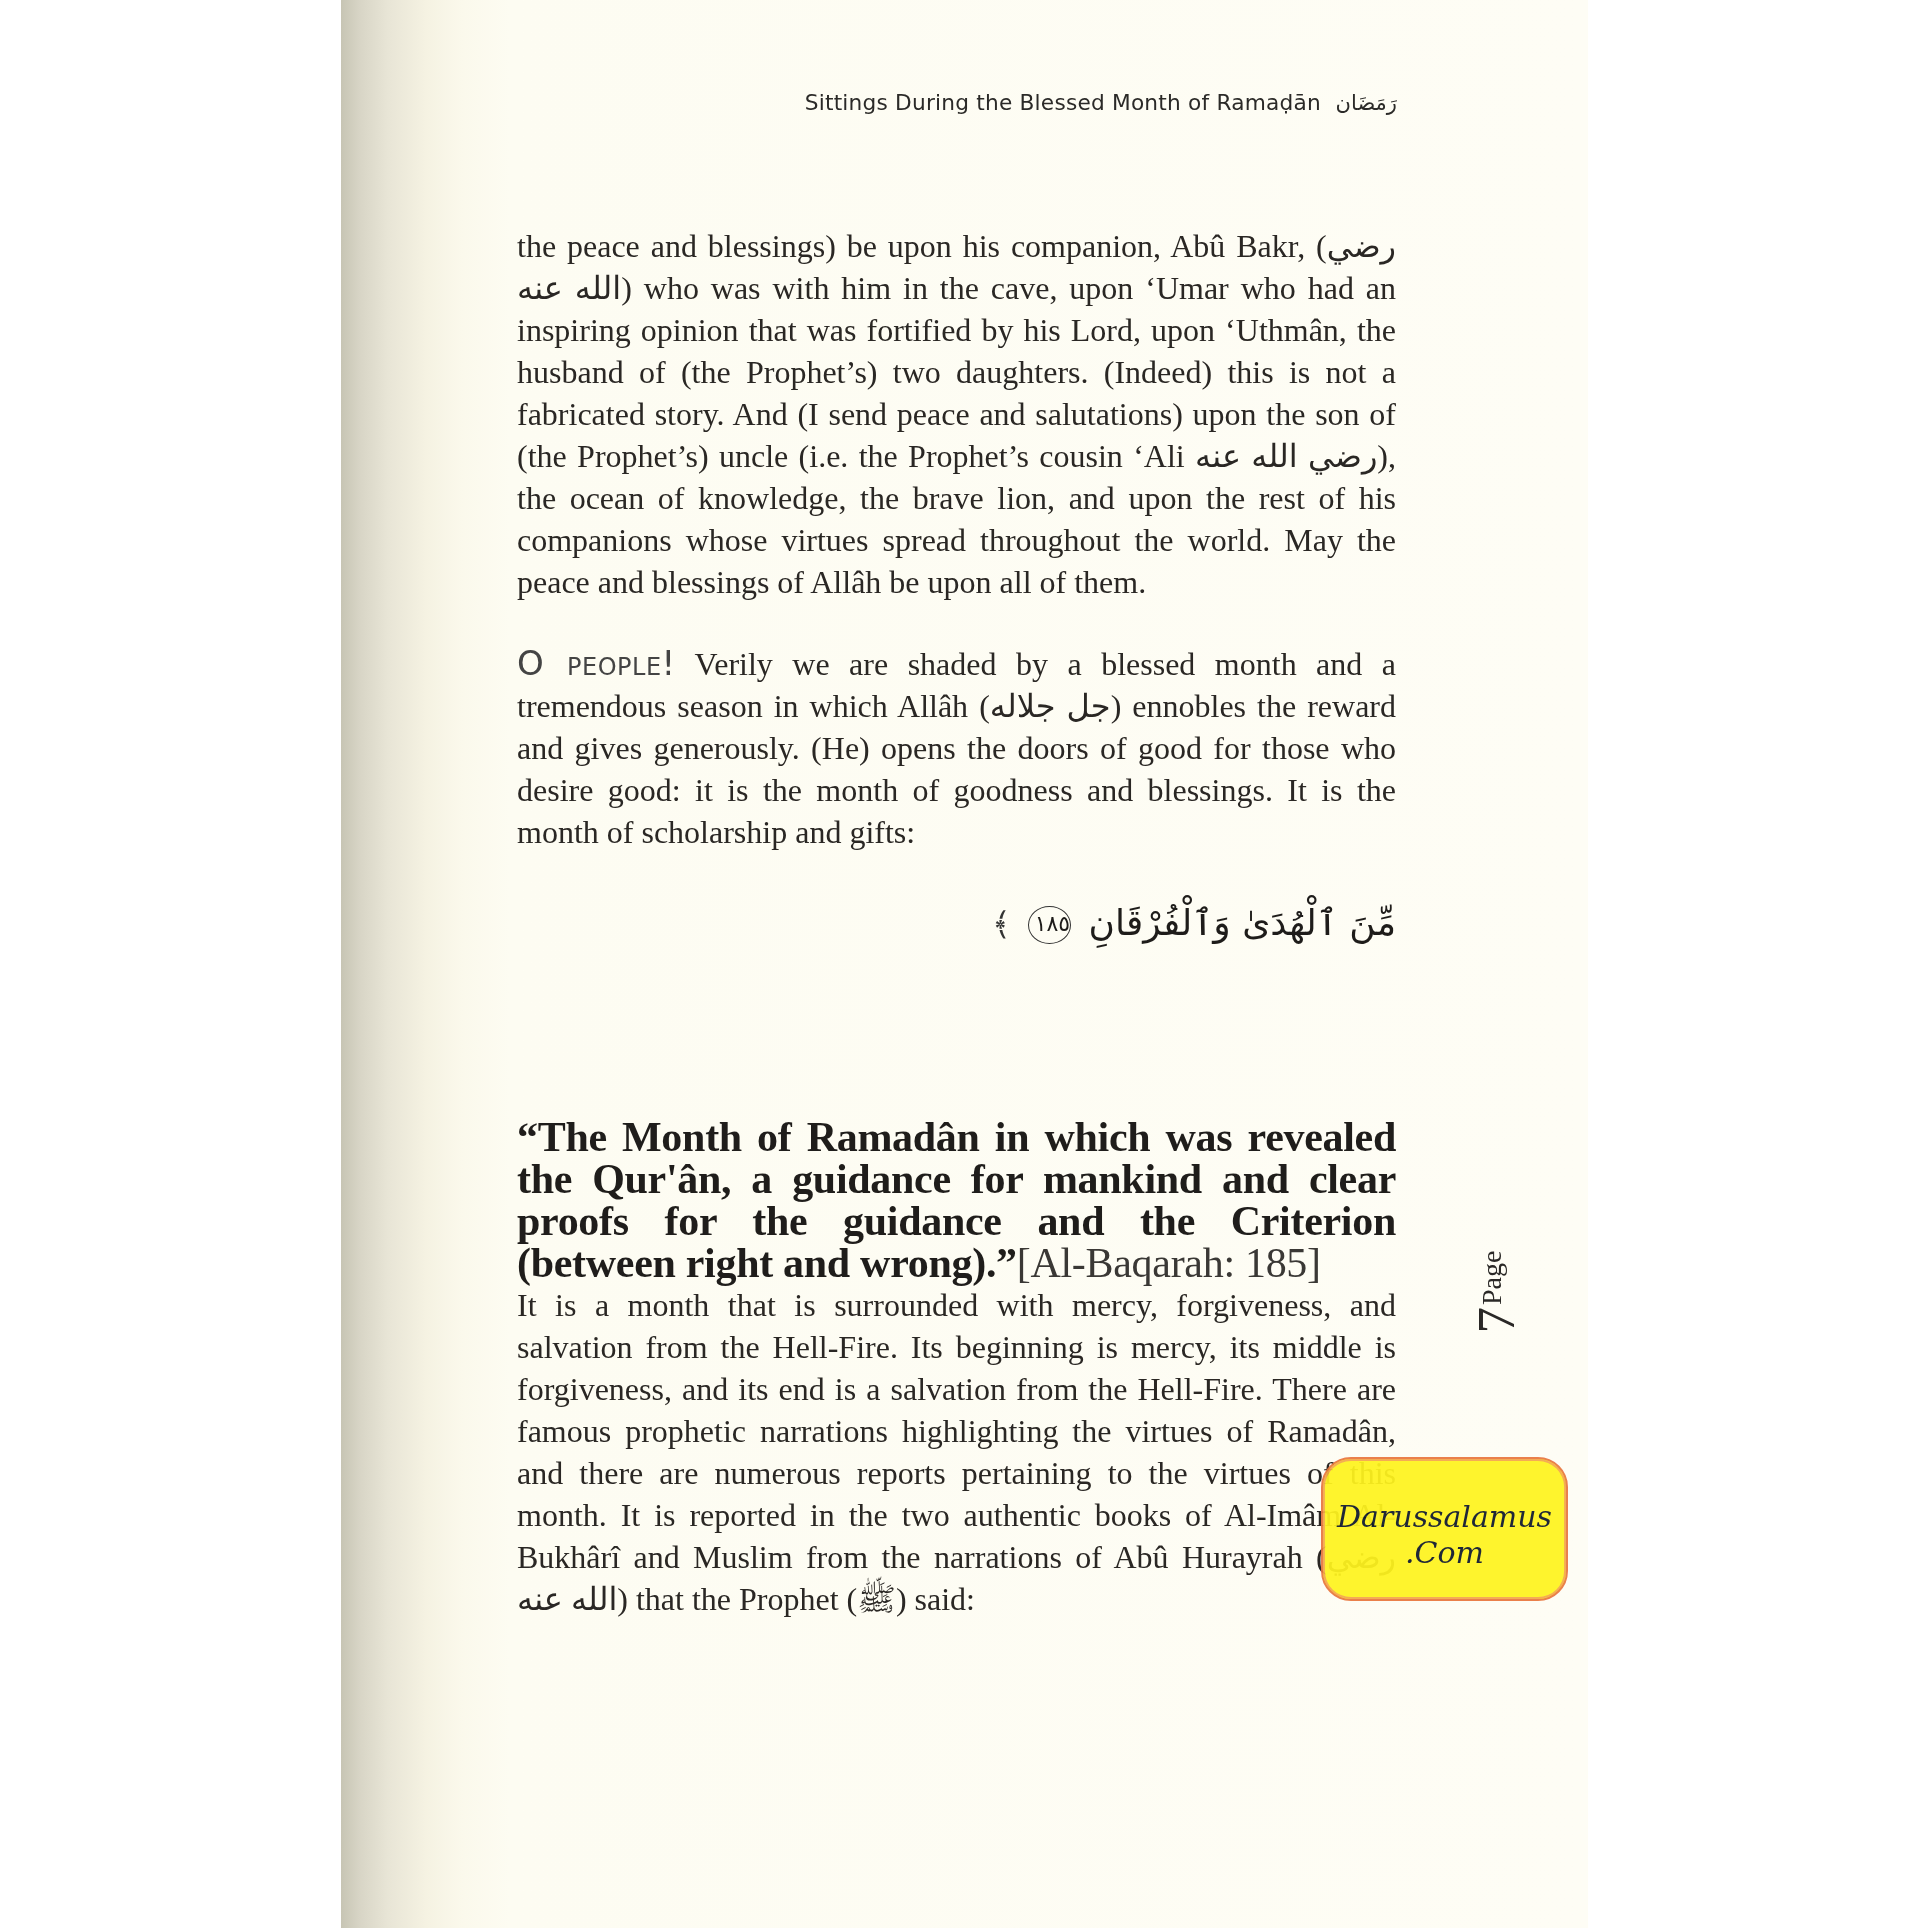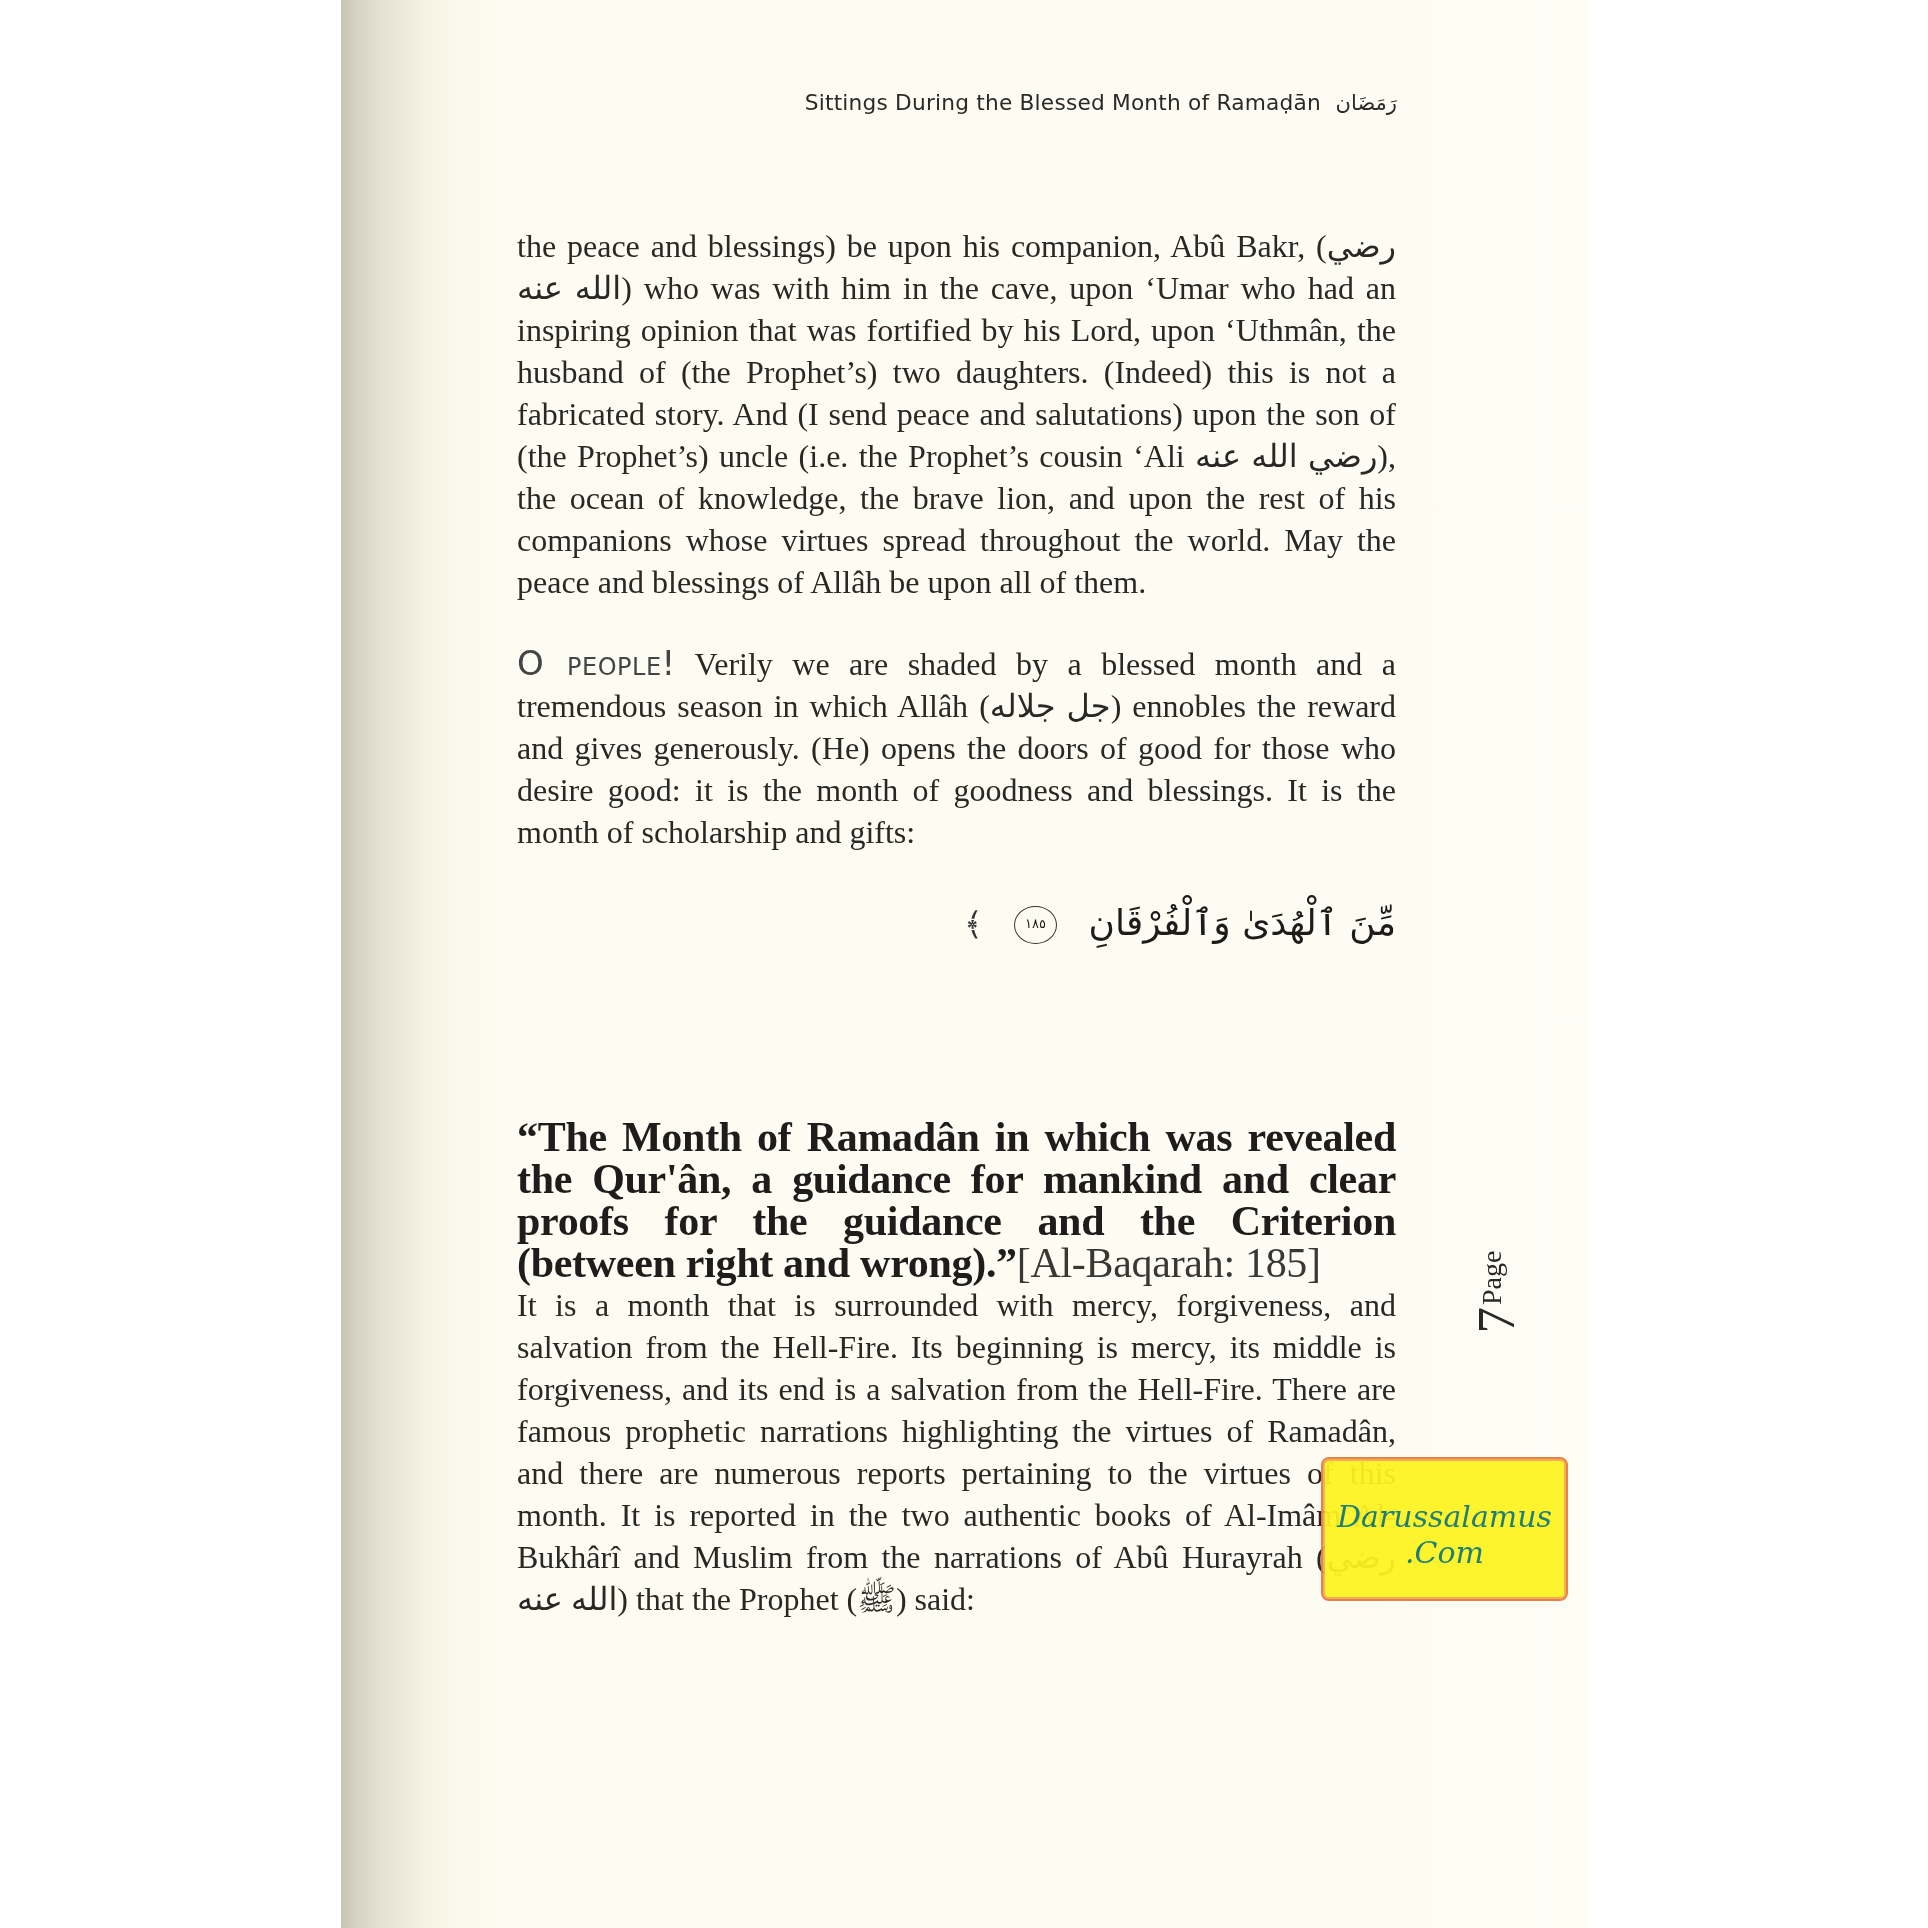--- a/index.html
+++ b/index.html
@@ -31,42 +31,42 @@
     position:absolute; left:176px; width:879px; direction:rtl;
     font-family:"DejaVu Sans", sans-serif; font-size:36px; color:#1e1c1a;
     line-height:83px;
   }
   .verse .line { display:block; white-space:nowrap; }
   .verse .line1 { text-align:justify; text-align-last:justify; }
   .verse .line2 { text-align:right; }
   .orn { font-size:32px; color:#333; }
   .ayah-no {
     display:inline-block; width:41px; height:36px; line-height:34px; border:1.9px solid #333;
-    border-radius:50%; text-align:center; font-size:13px; vertical-align:middle; margin:0 20px;
+    border-radius:50%; font-size:22px; vertical-align:middle; margin:0 6px;
   }
   .translation {
     font-size:42px; line-height:42px; text-align:justify; margin:0; font-weight:bold; color:#1f1d1b;
     letter-spacing:-0.3px;
   }
   .translation .ref { font-weight:normal; color:#3a3835; }
   .page-num {
     position:absolute; left:1127px; top:1224px; width:56px; height:132px;
   }
   .page-num .rot {
     position:absolute; left:-38px; top:38px; transform:rotate(-90deg); transform-origin:center;
     white-space:nowrap; width:132px; text-align:center;
   }
   .page-num .num { font-size:53px; color:#2a2826; }
   .page-num .word { font-size:28px; color:#2a2826; vertical-align:13px; margin-left:1.9px; }
   .watermark {
     position:absolute; left:1321px; top:1457px; width:247px; height:144px;
-    background:#fff41e; border:2.8px solid #e9773f; border-radius:8px;
+    background:#fff41e; border:2.8px solid #e9773f; border-radius:30px;
     box-shadow: inset 0 0 0 1.9px #f4a64a;
     text-align:center; box-sizing:border-box; padding-top:40px;
-    font-family:"DejaVu Serif", serif; font-style:italic; color:#0f766e;
+    font-family:"DejaVu Serif", serif; font-style:italic; color:#0f172a;
     font-size:30px; line-height:36px;
     opacity:0.93;
   }
 </style>
 </head>
 <body>
 
 <div class="page">
 
   <div class="running-head">

